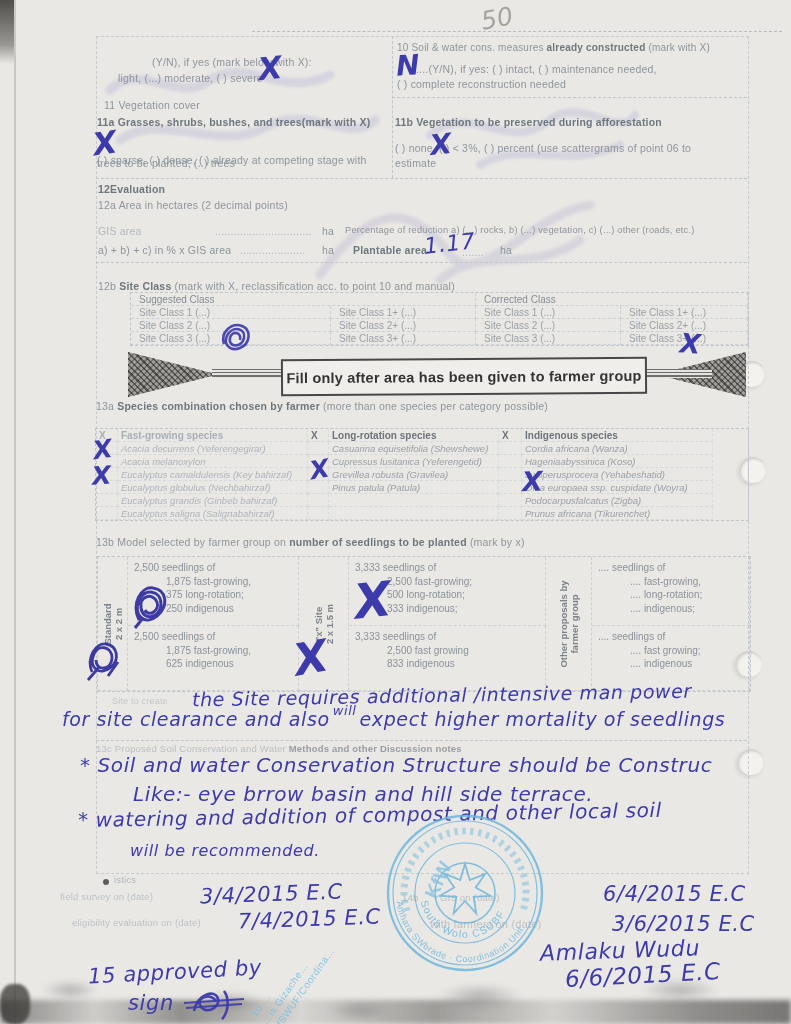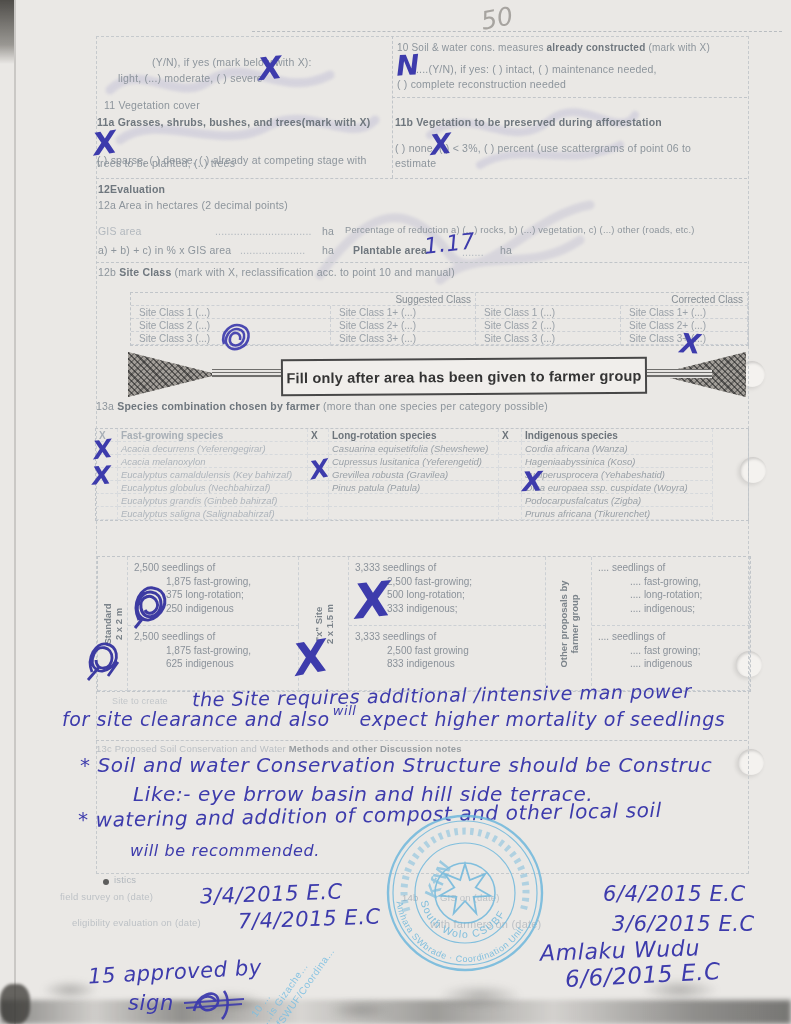--- a/index.html
+++ b/index.html
@@ -19,21 +19,21 @@
        line-height:1;}
   .pencil{font-family:"DejaVu Sans",sans-serif;font-style:italic;color:#97948f;}
   
   .dashbox{border:1px dashed #c1c5c9;}
   .hline{border-top:1px dashed #c1c5c9;height:0;}
   .vline{border-left:1px dashed #c1c5c9;width:0;}
   
   .sc{display:grid;grid-template-columns:200px 145px 145px 127px;font-size:10px;color:#9aa1a8;}
   .sc>div{border-right:1px dashed #cdd0d4;border-bottom:1px dashed #cdd0d4;padding:1px 4px 0 8px;
           white-space:nowrap;overflow:hidden;}
-  .sc .hd{grid-column:span 2;text-align:right;color:#858d94;}
+  .sc .hd{grid-column:span 2;text-align:left;color:#858d94;}
   
   .spt{display:grid;grid-template-columns:22px 190px 21px 170px 23px 191px;}
   .spt>div{border-bottom:1px dashed #d6d9dc;border-right:1px dashed #d9dbde;padding:1px 2px 0 3px;
            overflow:hidden;}
   .spt .sh{font-size:10px;font-weight:bold;color:#6d747b;white-space:nowrap;}
   .spt .shf{color:#a8afb6;}
   
   .mdl{display:grid;grid-template-columns:30px 171px 50px 197px 46px 158px;grid-template-rows:69px 65px;}
   .mdl>div{border-right:1px dashed #ccd0d4;border-bottom:1px dashed #ccd0d4;overflow:visible;}
   .mdl .cell{font-size:10px;color:#8b929a;padding:4px 0 0 6px;white-space:nowrap;}
@@ -122,21 +122,21 @@
   <div class="abs pr" style="left:322px;top:225px;">ha</div>
   <div class="abs pr" style="left:345px;top:225px;font-size:9.3px;">Percentage of reduction a) (...) rocks, b) (...) vegetation, c) (...) other (roads, etc.)</div>
   <div class="abs pr" style="left:98px;top:244px;">a) + b) + c) in % x GIS area</div>
   <div class="abs pr prfaint" style="left:240px;top:244px;">.....................</div>
   <div class="abs pr" style="left:322px;top:244px;">ha</div>
   <div class="abs pr prb" style="left:345px;top:244px;padding-left:8px;">Plantable area</div>
   <div class="abs hw" style="left:424px;top:231px;font-size:22px;transform:rotate(-6deg);">1.17</div>
   <div class="abs pr prfaint" style="left:462px;top:246px;">.......</div>
   <div class="abs pr" style="left:500px;top:244px;">ha</div>
   <div class="abs hline" style="left:96px;top:262px;width:651px;"></div>
-  <div class="abs pr" style="left:98px;top:266px;">
+  <div class="abs pr" style="left:98px;top:280px;">
     <span>12b </span><span class="prb">Site Class</span><span> (mark with X, reclassification acc. to point 10 and manual)</span>
   </div>
 
   <div class="abs sc dashbox" style="left:130px;top:292px;width:617px;">
     <div class="hd">Suggested Class</div>
     <div class="hd">Corrected Class</div>
     <div>Site Class 1 (...)</div>
     <div>Site Class 1+ (...)</div>
     <div>Site Class 1 (...)</div>
     <div>Site Class 1+ (...)</div>
@@ -213,20 +213,23 @@
     <div></div>
     <div class="sp"></div>
     <div></div>
     <div class="sp">Prunus africana (Tikurenchet)</div>
   </div>
   <div class="abs hwx" style="left:93px;top:437px;font-size:25px;transform:rotate(-8deg);">X</div>
   <div class="abs hwx" style="left:92px;top:463px;font-size:25px;transform:rotate(-4deg);">X</div>
   <div class="abs hwx" style="left:310px;top:457px;font-size:25px;transform:rotate(-10deg);">X</div>
   <div class="abs hwx" style="left:522px;top:468px;font-size:27px;transform:rotate(-2deg);">X</div>
 
+  <div class="abs pr" style="left:96px;top:536px;">
+    <span>13b Model selected by farmer group on </span><span class="prb">number of seedlings to be planted</span><span> (mark by x)</span>
+  </div>
   <div class="abs mdl dashbox" style="left:97px;top:556px;width:652px;">
     <div class="rot" style="grid-column:1;grid-row:1/3;">
       <div>
           <span style="display:block;">Standard</span>
           <span style="display:block;">2 x 2 m</span>
         </div>
     </div>
     <div class="cell" style="grid-column:2;grid-row:1;">
       <div>2,500 seedlings of</div>
       <div class="ind">1,875 fast-growing,</div>

